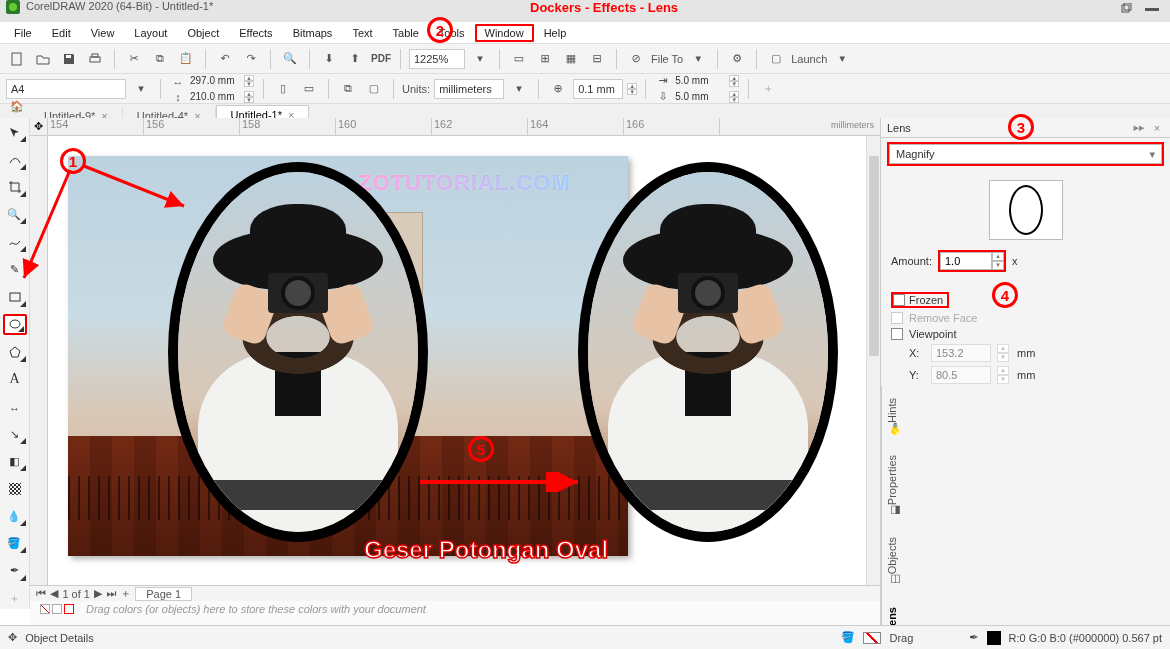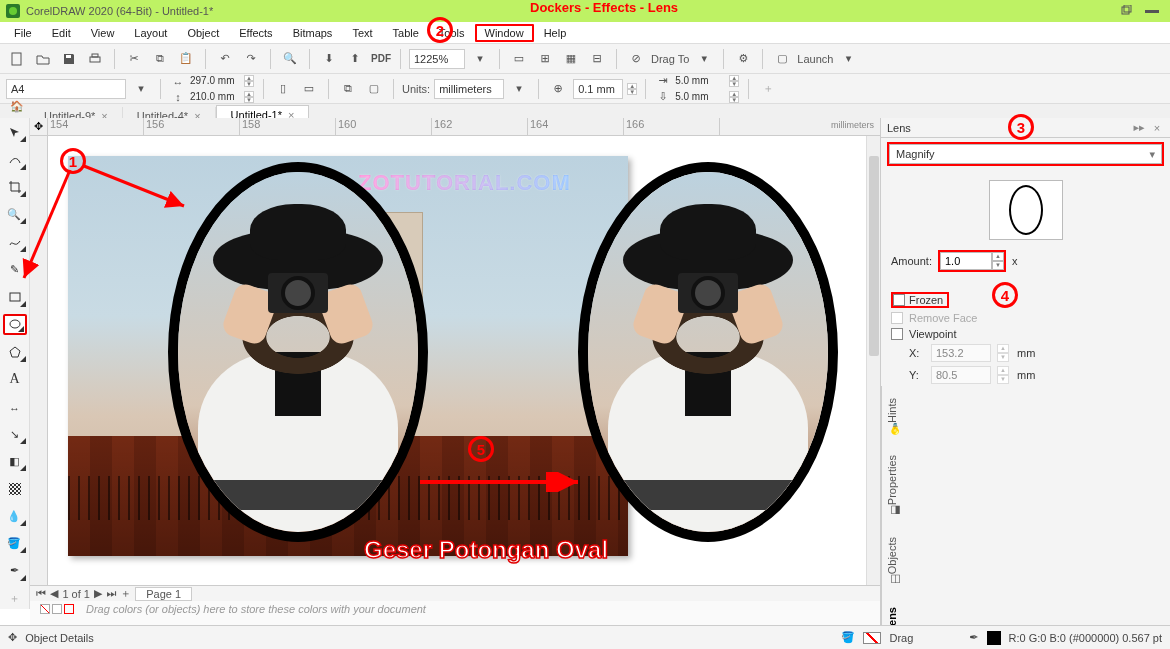--- a/index.html
+++ b/index.html
@@ -1,18 +1,18 @@
 <!DOCTYPE html>
 <html><head>
 <meta charset="utf-8">
 <style>
   * { box-sizing: border-box; margin: 0; padding: 0; font-family: "Segoe UI", Tahoma, sans-serif; font-size: 11px; }
   body { width: 1170px; height: 649px; background: #fff; overflow: hidden; position: relative; }
   
-  .titlebar { height: 22px; background: #bef264; display: flex; align-items: center; padding: 0 6px; color: #555; }
+  .titlebar { height: 22px; background: #e5e5e5; display: flex; align-items: flex-start; padding: 0 6px; color: #555; }
   .titlebar .logo { width: 14px; height: 14px; background: #2a7a2a; margin-right: 6px; border-radius: 2px; display:flex; align-items:center; justify-content:center;}
   .titlebar .logo svg { width:10px; height:10px; }
   .titlebar .spacer { flex: 1; }
   .win-btn { width: 24px; height: 18px; display:flex; align-items:center; justify-content:center; color:#555; margin-left:2px;}
   
   .anno-top { position:absolute; top:0; left:530px; color:#ff0000; font-weight:600; font-size:13px; z-index:50; }
   
   .menubar { height: 22px; background: #fff; display: flex; align-items: center; padding: 0 4px; border-bottom: 1px solid #ddd; position:relative; }
   .menubar .menu-item { padding: 3px 10px; color: #222; cursor:default; }
   .menubar .highlight-window { border: 2px solid #ff0000; padding: 1px 8px; border-radius:1px; }
@@ -212,21 +212,21 @@
   <div class="tb-sep"></div>
   <input class="tb-input" style="width: 56px;" value="1225%">
   <div class="tb-btn">▾</div>
   <div class="tb-sep"></div>
   <div class="tb-btn">▭</div>
   <div class="tb-btn">⊞</div>
   <div class="tb-btn">▦</div>
   <div class="tb-btn">⊟</div>
   <div class="tb-sep"></div>
   <div class="tb-btn">⊘</div>
-  <span class="tb-label">Drag To</span>
+  <span class="tb-label">File To</span>
   <div class="tb-btn">▾</div>
   <div class="tb-sep"></div>
   <div class="tb-btn">⚙</div>
   <div class="tb-sep"></div>
   <div class="tb-btn">▢</div>
   <span class="tb-label">Launch</span>
   <div class="tb-btn">▾</div>
 </div>
 
 <div class="toolbar-row">

